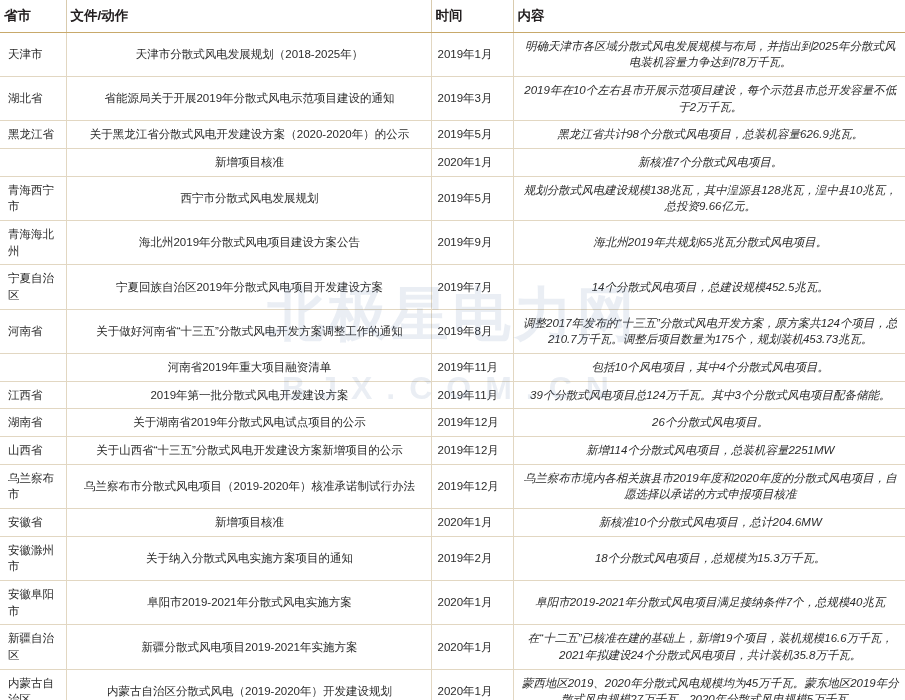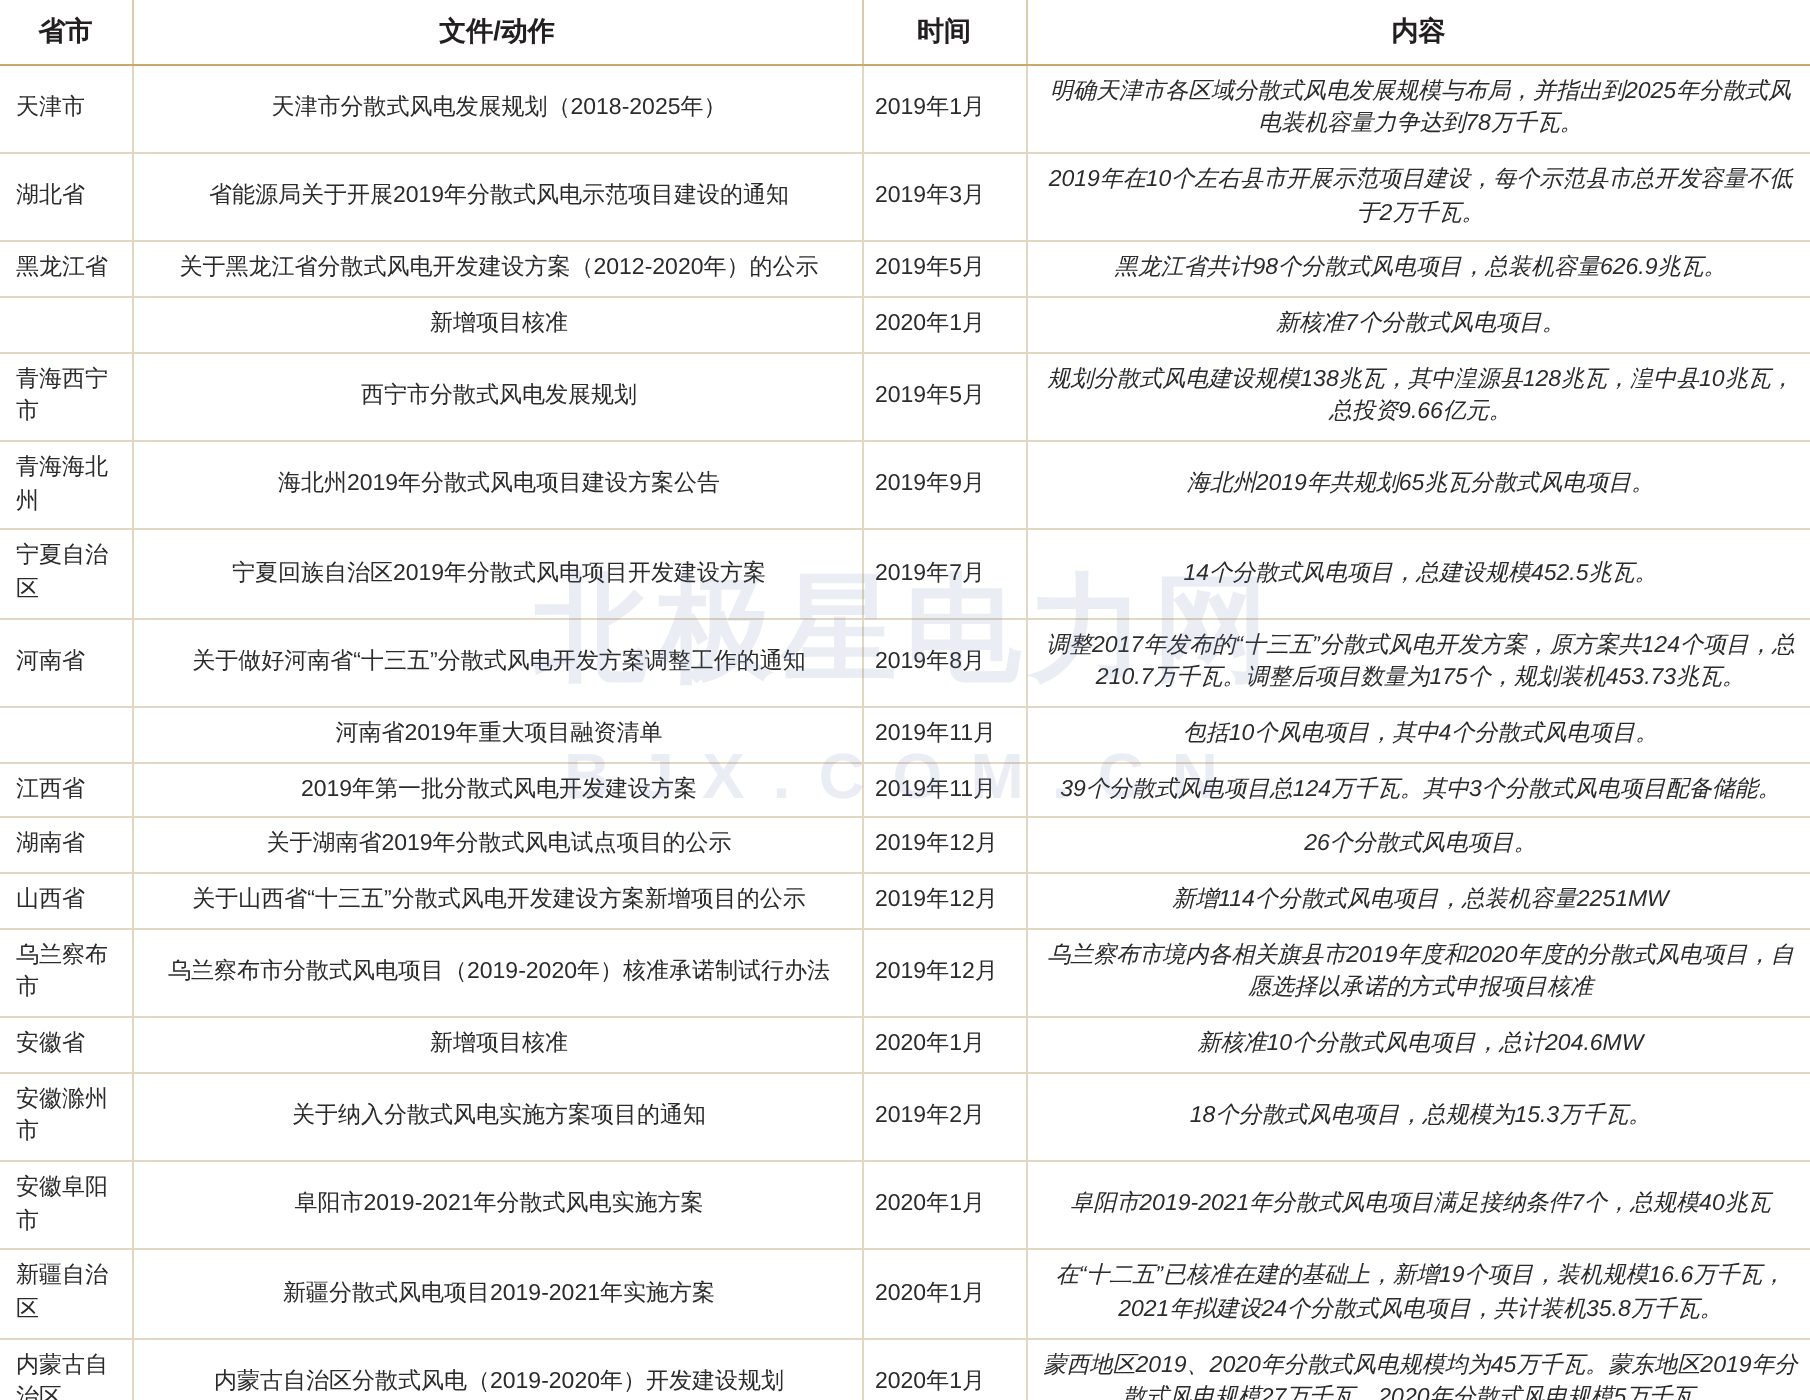--- a/index.html
+++ b/index.html
@@ -61,21 +61,21 @@
   col.c-prov { width: 66px; }
   col.c-doc  { width: 365px; }
   col.c-time { width: 82px; }
   col.c-cont { width: 392px; }
 
   thead th {
     background: #ffffff;
     font-size: 13.5px;
     font-weight: bold;
     color: #231f20;
-    text-align: center;
+    text-align: left;
     padding: 7px 4px;
     border-bottom: 1px solid #c8a96b;
     border-top: none;
     line-height: 1.3;
   }
   thead th + th {
     border-left: 1px solid #d9cbae;
     margin-left: 18px;
   }
   tbody td {
@@ -147,21 +147,21 @@
           <td class="cont">明确天津市各区域分散式风电发展规模与布局，并指出到2025年分散式风电装机容量力争达到78万千瓦。</td>
         </tr>
         <tr>
           <td class="prov">湖北省</td>
           <td class="doc">省能源局关于开展2019年分散式风电示范项目建设的通知</td>
           <td class="time">2019年3月</td>
           <td class="cont">2019年在10个左右县市开展示范项目建设，每个示范县市总开发容量不低于2万千瓦。</td>
         </tr>
         <tr>
           <td class="prov">黑龙江省</td>
-          <td class="doc">关于黑龙江省分散式风电开发建设方案（2012-2020年）的公示</td>
+          <td class="doc">关于黑龙江省分散式风电开发建设方案（2020-2020年）的公示</td>
           <td class="time">2019年5月</td>
           <td class="cont">黑龙江省共计98个分散式风电项目，总装机容量626.9兆瓦。</td>
         </tr>
         <tr>
           <td class="prov"></td>
           <td class="doc">新增项目核准</td>
           <td class="time">2020年1月</td>
           <td class="cont">新核准7个分散式风电项目。</td>
         </tr>
         <tr>

